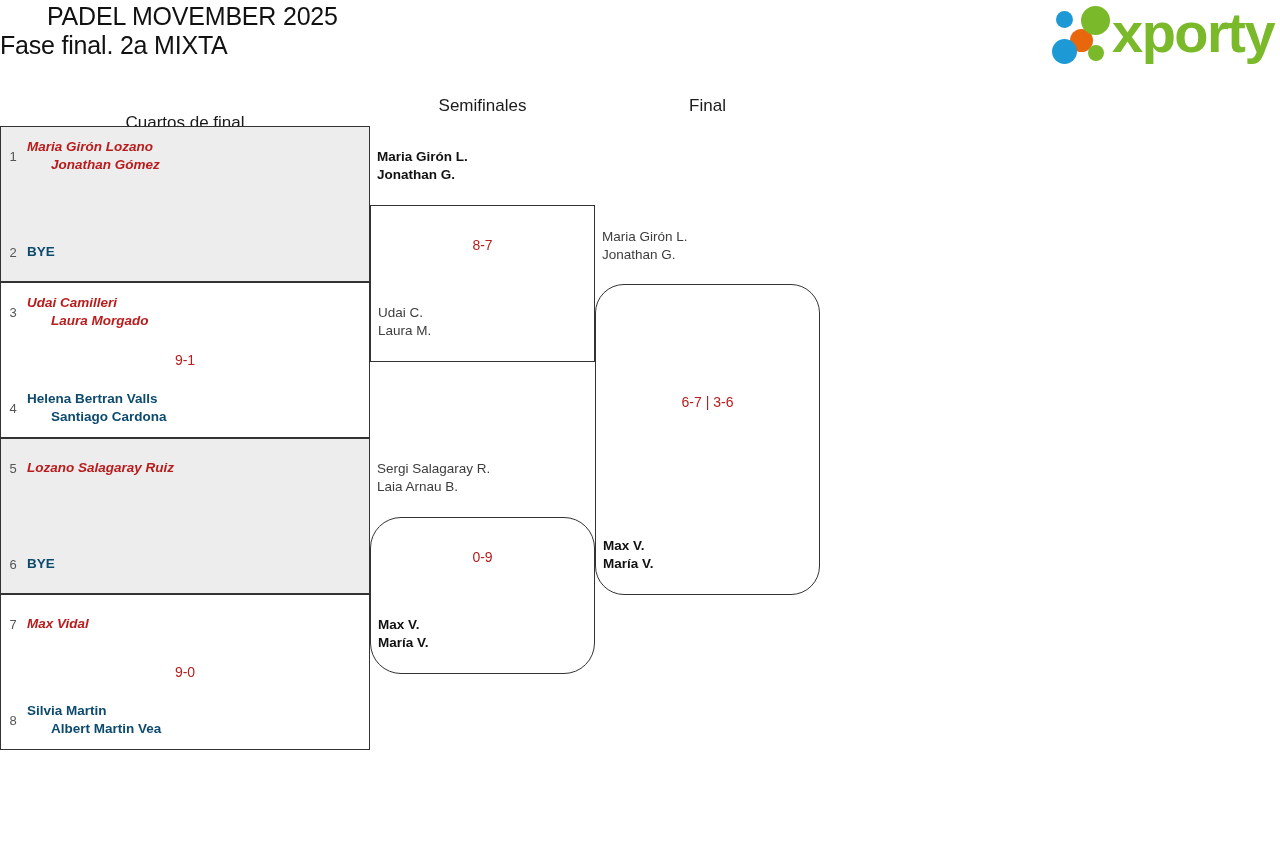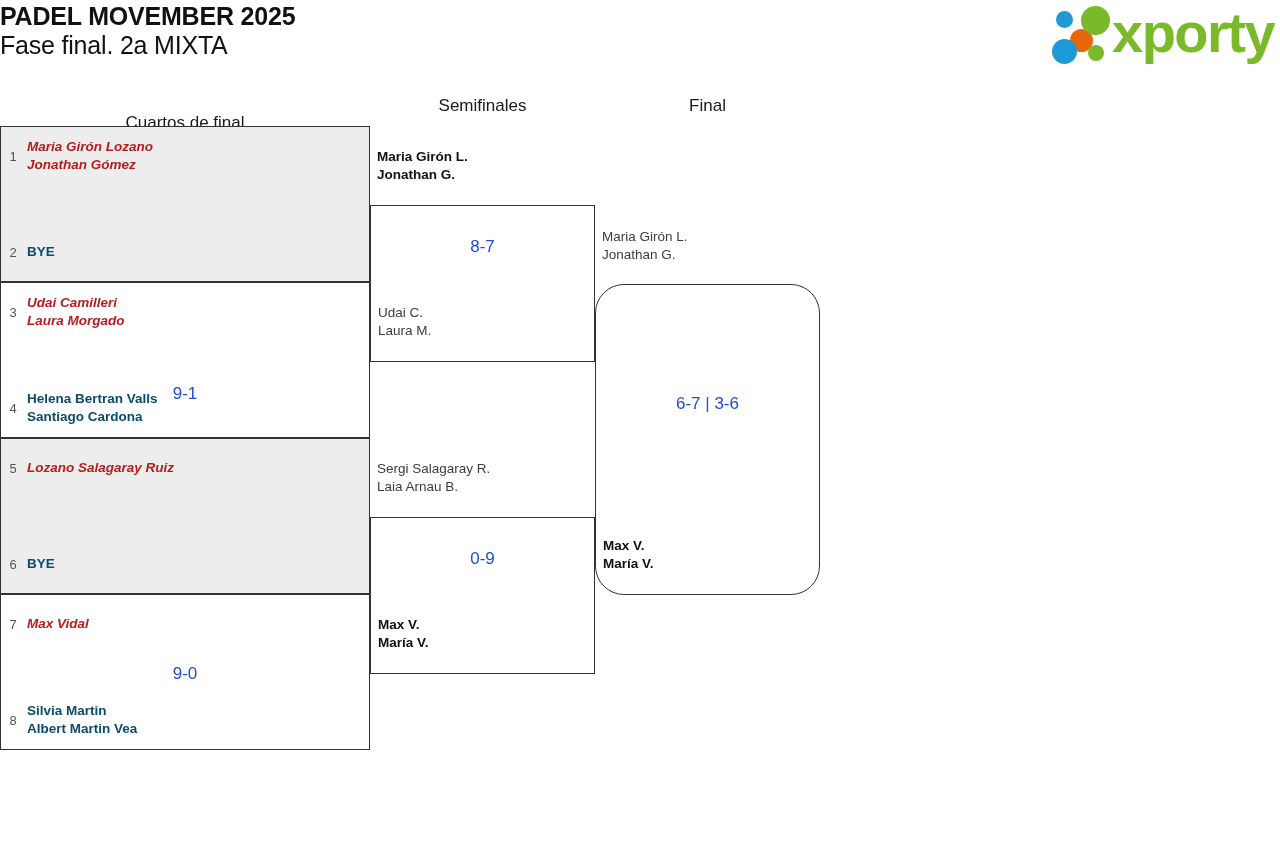--- a/index.html
+++ b/index.html
@@ -22,25 +22,26 @@
     left: 0; top: 0;
     width: 1280px;
     height: 80px;
   }
   #title-block {
     position: absolute;
     left: 0; top: 2px;
   }
   .title-line1 {
     font-size: 25px;
-    font-weight: 700;
+    font-weight: 400;
     letter-spacing: -0.2px;
     line-height: 29px;
     color: #111111;
     white-space: nowrap;
+    margin-left: 47px;
   }
   .title-line2 {
     font-size: 25px;
     font-weight: 400;
     letter-spacing: -0.2px;
     line-height: 29px;
     color: #111111;
     white-space: nowrap;
   }
 
@@ -124,29 +125,29 @@
   }
   .names {
     flex: 1 1 auto;
     font-size: 13.5px;
     line-height: 18px;
     color: #0c4a6e;
     font-weight: 700;
     white-space: nowrap;
   }
   .names.winner { color: #b91c1c; font-weight: 700; font-style: italic; }
-  .names .n2 { display: block; }
+  .names .n2 { display: block; margin-left: 24px; }
 
   .score {
     position: absolute;
     left: 0;
     width: 100%;
     text-align: center;
-    font-size: 17px;
-    color: #1d4ed8;
+    font-size: 14px;
+    color: #b91c1c;
     font-weight: 400;
   }
 
   
   .qf { left: 0px; width: 370px; }
   .qf .slot { height: 54px; padding-left: 0px; }
   .qf .slot-top { padding-top: 4px; }
   .qf .slot-bottom { padding-bottom: 4px; }
   .qf .names { padding-left: 2px; }
 
@@ -204,21 +205,21 @@
       <span class="seed">2</span>
       <span class="names"><span>BYE</span><span class="n2"></span></span>
     </div>
   </div>
 
   <div class="match qf" style="top:282px; height:156px;">
     <div class="slot slot-top">
       <span class="seed">3</span>
       <span class="names winner"><span>Udai Camilleri</span><span class="n2">Laura Morgado</span></span>
     </div>
-    <div class="score" style="top:69px;margin-top:32px;">9-1</div>
+    <div class="score" style="top:69px;">9-1</div>
     <div class="slot slot-bottom">
       <span class="seed">4</span>
       <span class="names"><span>Helena Bertran Valls</span><span class="n2">Santiago Cardona</span></span>
     </div>
   </div>
 
   <div class="match qf shaded" style="top:438px; height:156px;">
     <div class="slot slot-top">
       <span class="seed">5</span>
       <span class="names winner"><span>Lozano Salagaray Ruiz</span></span>
@@ -253,21 +254,21 @@
       <span>Udai C.</span><br>
       <span>Laura M.</span>
     </div>
   </div>
 
   <div class="sf-names" style="position:absolute; left:377px; top:460px;">
     <span>Sergi Salagaray R.</span><br>
     <span>Laia Arnau B.</span>
   </div>
 
-  <div class="match sf" style="top:517px; height:157px;">
+  <div class="match sf" style="top:517px; height:157px;border-radius:31px;">
     <div class="score" style="top:31px;">0-9</div>
     <div class="sf-names winner" style="left:7px; top:98px;">
       <span>Max V.</span><br>
       <span>María V.</span>
     </div>
   </div>
 
   <div class="sf-names" style="position:absolute; left:602px; top:228px;">
     <span>Maria Girón L.</span><br>
     <span>Jonathan G.</span>

